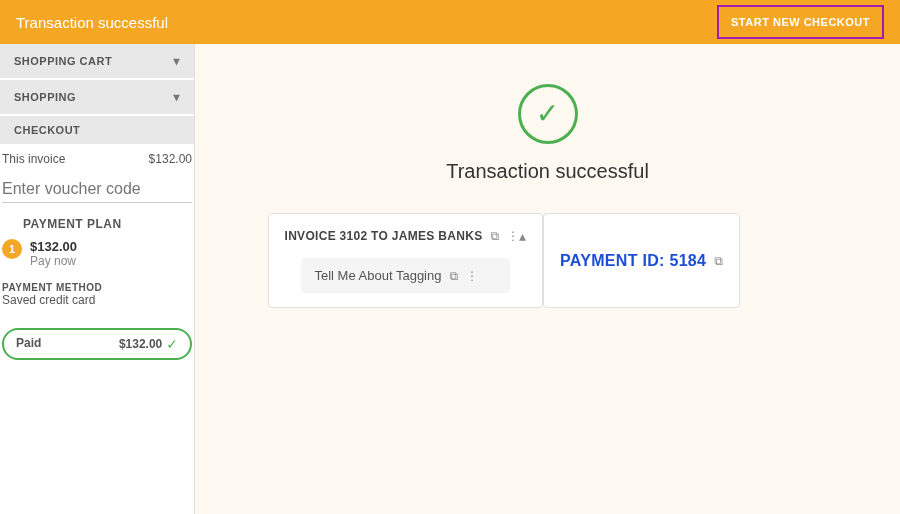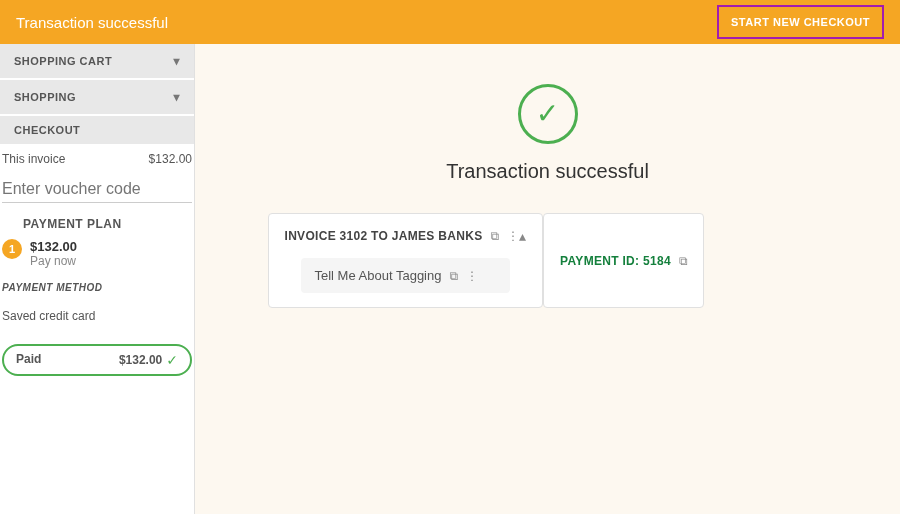--- a/index.html
+++ b/index.html
@@ -128,22 +128,21 @@
     }
     .plan-details .pay-now {
       font-size: 12px;
       color: #888;
     }
     .payment-method-label {
       font-size: 10px;
       font-weight: 700;
       color: #555;
       letter-spacing: 0.5px;
-      margin-bottom: 16px;
-      font-style: italic;
+      margin-bottom: 0;
     }
     .payment-method-value {
       font-size: 12px;
       color: #555;
       margin-bottom: 21px;
     }
     .paid-badge {
       border: 2px solid #4caf50;
       border-radius: 20px;
       padding: 6px 12px;
@@ -260,23 +259,23 @@
     .payment-id-card {
       background: #fff;
       border: 1px solid #e0e0e0;
       border-radius: 4px;
       padding: 14px 16px;
       display: flex;
       align-items: center;
       gap: 8px;
     }
     .payment-id-text {
-      font-size: 12px;
-      font-weight: 700;
-      color: #15803d;
+      font-size: 16px;
+      font-weight: 700;
+      color: #1d4ed8;
       letter-spacing: 0.3px;
     }
   </style>
 </head>
 <body>
 
 <div class="header">
   <span class="header-title">Transaction successful</span>
   <button class="start-new-btn">START NEW CHECKOUT</button>
 </div>

